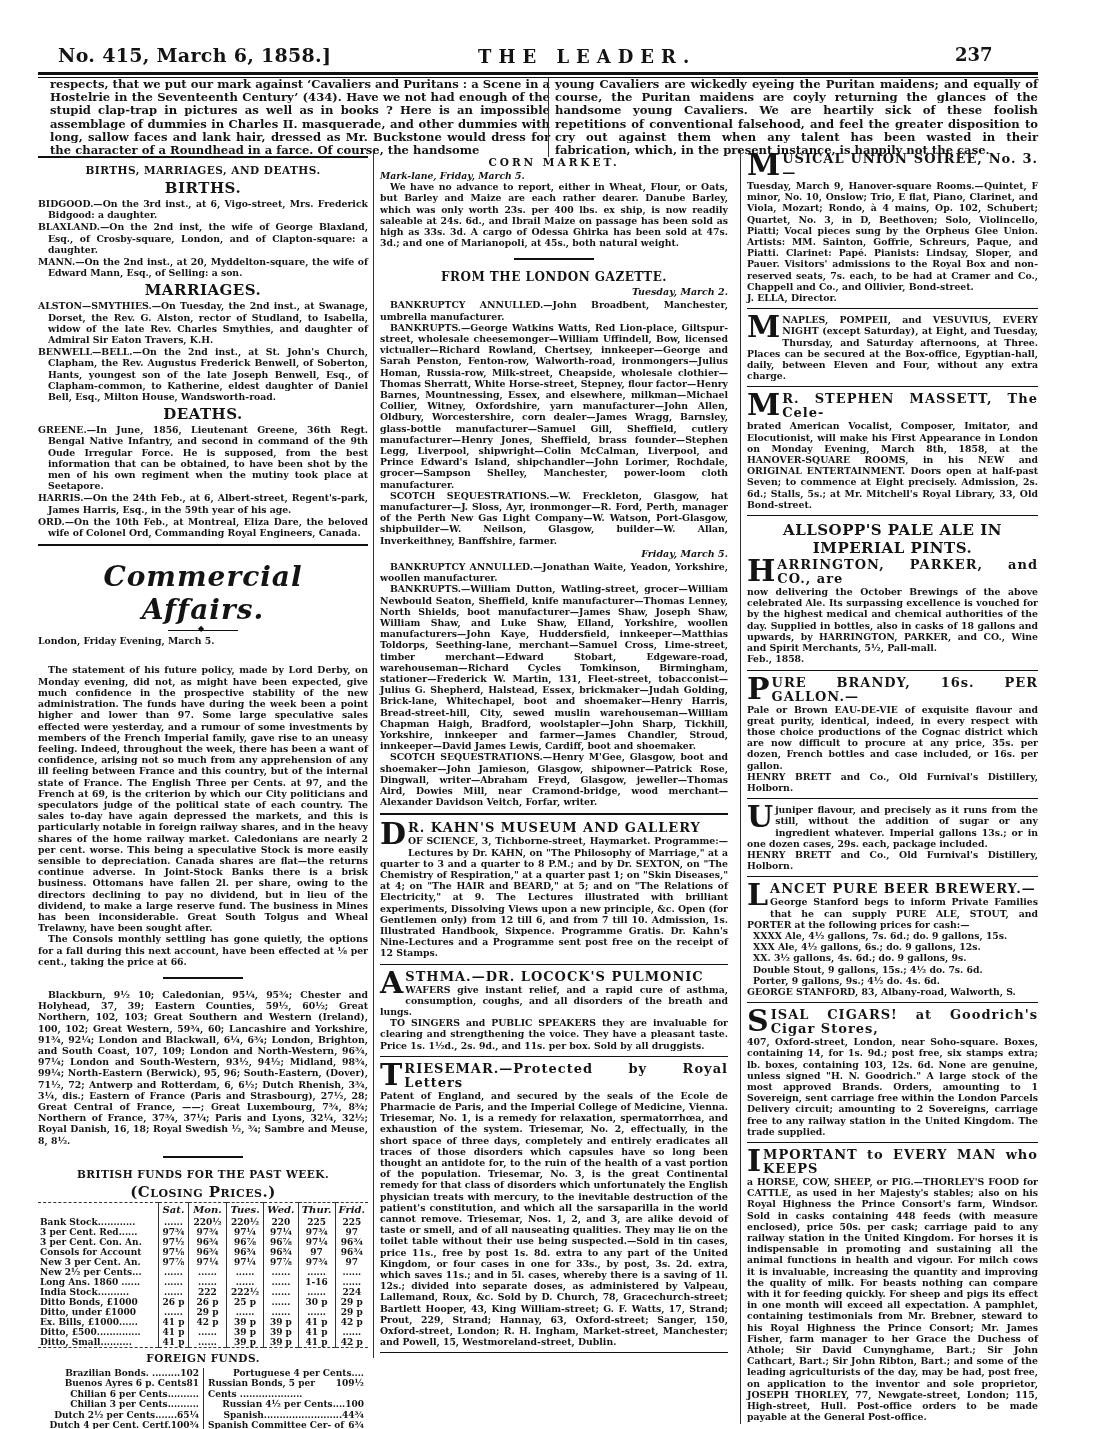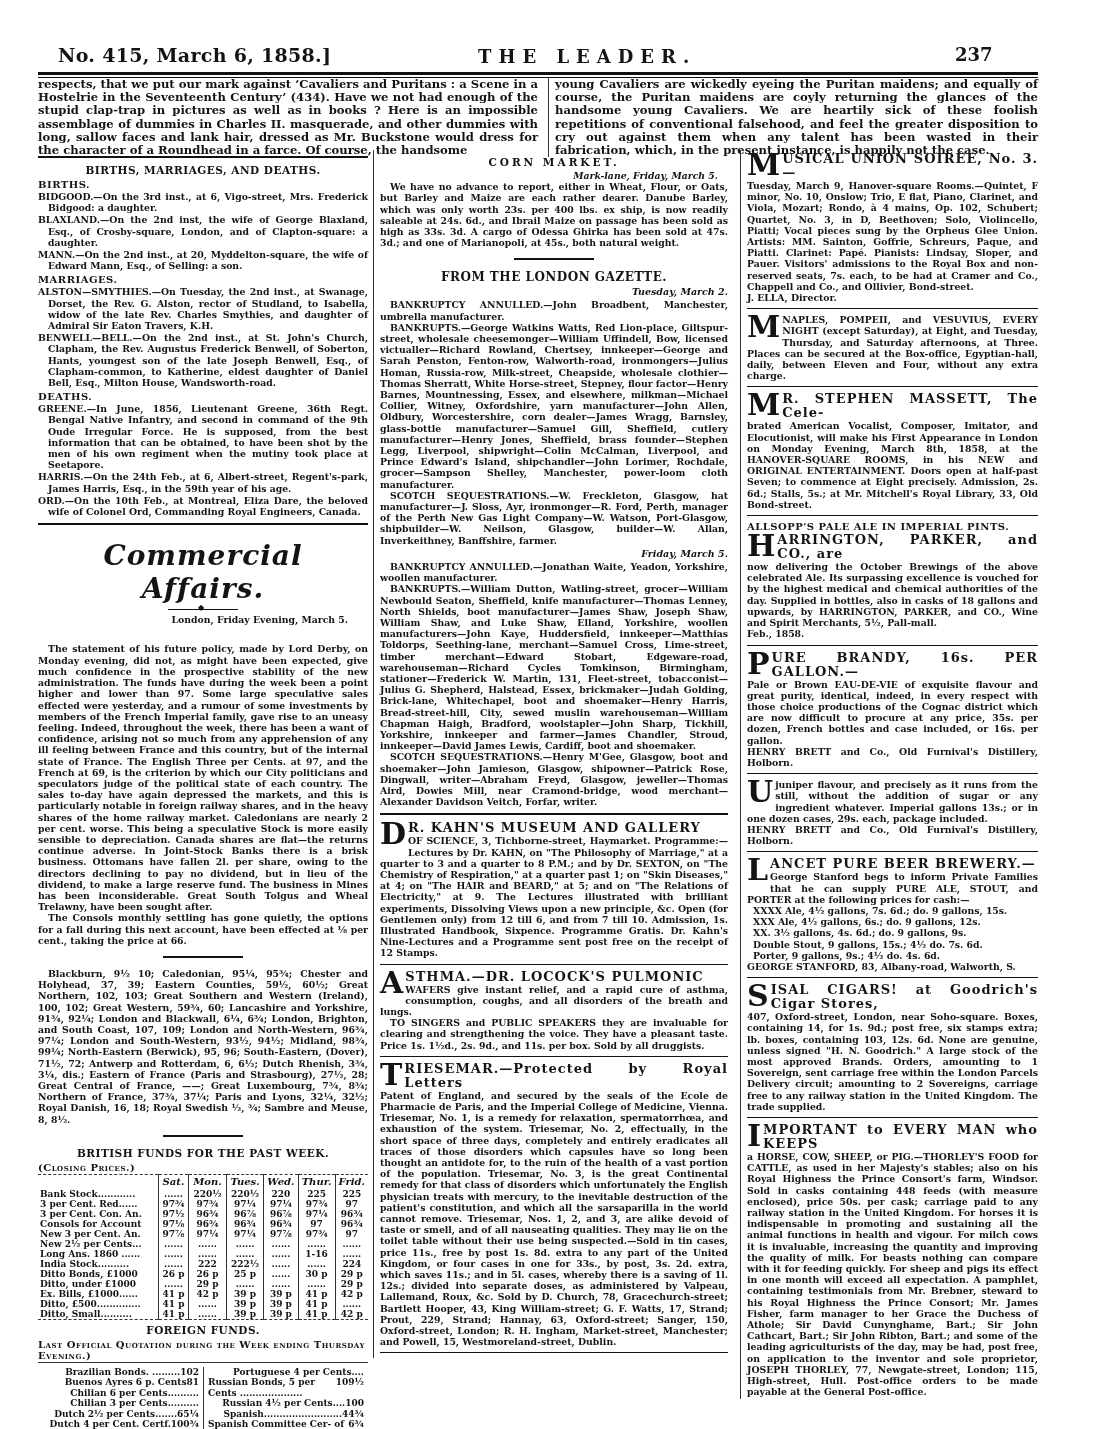--- a/index.html
+++ b/index.html
@@ -8,34 +8,34 @@
 .hdr{position:absolute;top:44px;left:0;width:1000px;height:26px}
 .hdr .issue{position:absolute;left:20px;top:0;font-size:19px;font-weight:bold;letter-spacing:.3px}
 .hdr .title{position:absolute;left:440px;top:2px;font-size:18px;font-weight:bold;letter-spacing:7px}
 .hdr .pgno{position:absolute;left:917px;top:0;font-size:18px;font-weight:bold}
 .rule-top{position:absolute;left:0;top:72px;width:1000px;border-top:3px solid #111;border-bottom:1px solid #111;height:6px}
 .p{font-size:9.3px;line-height:11.2px;text-align:justify;font-weight:bold}
 .col{position:absolute;top:150px}
 .c1{left:0;width:330px}
 .c2{left:335px;width:355px;top:150px;border-left:1px solid #333;padding-left:6px}
 .c3{left:702px;width:298px;border-left:1px solid #333;padding-left:6px}
-.intro-l{position:absolute;left:0;top:78px;width:500px}
+.intro-l{position:absolute;left:12px;top:78px;width:500px}
 .intro-r{position:absolute;left:510px;top:78px;width:490px;border-left:1px solid #333;padding-left:6px}
 .intro .p{font-size:11.6px;line-height:13.2px}
 .head{text-align:center;font-size:10.5px;font-weight:bold;letter-spacing:.5px;margin:6px 0 2px}
-.sub{font-size:10px;font-weight:bold;letter-spacing:.5px;margin:3px 0 1px}
+.sub{text-align:center;font-size:15px;font-weight:bold;letter-spacing:.5px;margin:3px 0 1px}
 .it{text-align:right;font-style:italic;font-size:9.5px;font-weight:bold;margin:2px 0}
 .entry{padding-left:10px;text-indent:-10px;margin-bottom:1px}
 .gothic{text-align:center;font-family:"DejaVu Serif",serif;font-size:28px;font-weight:bold;font-style:italic;margin:14px 0 4px;letter-spacing:1px}
 .orn{width:70px;margin:4px auto;border-top:1px solid #111;position:relative}
 .orn:after{content:"◆";position:absolute;left:30px;top:-7px;font-size:8px}
 .short-rule{width:80px;margin:10px auto;border-top:2px solid #111}
 .full-rule{border-top:2px solid #111;margin:6px 0}
 .thin-rule{border-top:1px solid #111;margin:5px 0}
-.right{text-align:right}
+.right{text-align:left}
 .indent{text-indent:10px}
 table.funds{width:100%;border-collapse:collapse;font-size:9px;font-weight:bold;line-height:10px;border-top:1px dashed #333;border-bottom:1px dashed #333}
 table.funds th{font-style:italic;font-size:10px;padding:2px 1px;border-left:1px solid #333}
 table.funds th:first-child{border-left:none}
 table.funds td{padding:0 2px;text-align:center;border-left:1px solid #333}
 table.funds td:first-child{text-align:left;border-left:none}
 .ff{display:flex;font-size:9px;font-weight:bold;line-height:10.5px;margin-top:4px}
 .ff .half{width:50%;padding-right:4px}
 .ff .half + .half{border-left:1px solid #333;padding-left:4px}
 .ff .row{display:flex;justify-content:flex-end}
@@ -217,21 +217,20 @@
             <td>......</td>
             <td>39 p</td>
             <td>39 p</td>
             <td>41 p</td>
             <td>42 p</td>
           </tr>
         </tbody>
     </table>
 
     <div class="head" style="margin-top:4px">FOREIGN FUNDS.</div>
-    <div class="sub" style="font-variant:small-caps;border-bottom:1px solid #333;padding-bottom:1px">Last Official Quotation during the Week ending Thursday Evening.)</div>
     <div class="ff">
       <div class="half" id="ff-left">
           <div class="row">
             <span>Brazilian Bonds. .........</span>
             <span>102</span>
           </div>
           <div class="row">
             <span>Buenos Ayres 6 p. Cents</span>
             <span>81</span>
           </div>

